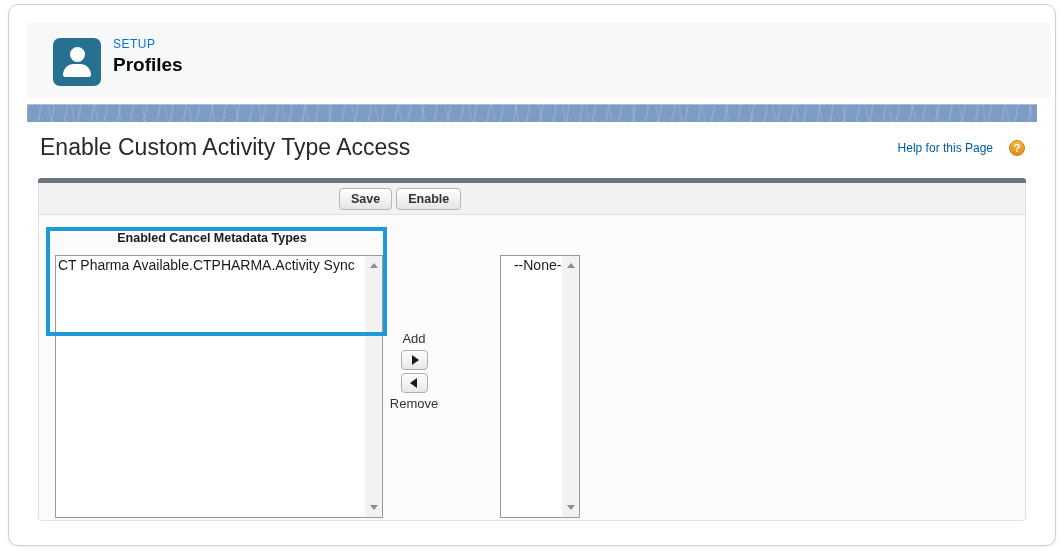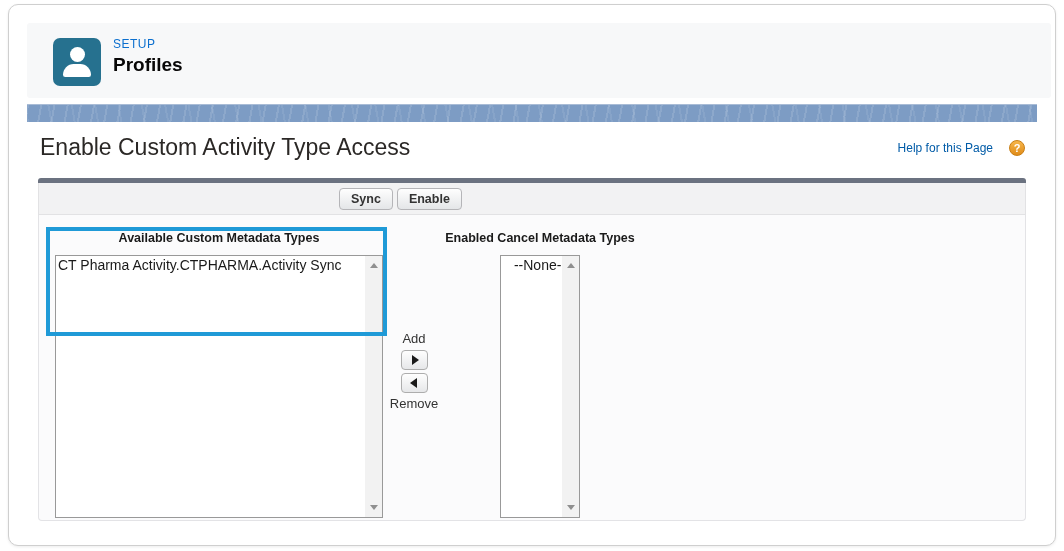--- a/index.html
+++ b/index.html
@@ -108,37 +108,36 @@
       <a href="#">Help for this Page</a>
       <span class="help-icon">?</span>
     </div>
   </div>
 
   <div class="section">
     <div class="section-topbar"></div>
 
     <div class="toolbar">
       <div class="btn-group">
-        <button class="btn">Sync</button>
+        <button class="btn">Save</button>
         <button class="btn">Enable</button>
       </div>
     </div>
 
     <div class="content">
       <div class="cols">
-        <div class="col1 box-label">Available Custom Metadata Types</div>
         <div class="col2"></div>
         <div class="col3 box-label">Enabled Cancel Metadata Types</div>
       </div>
 
       <div class="cols">
 
         <div class="col1">
           <div class="listbox">
-            <div class="list-item">CT Pharma Activity.CTPHARMA.Activity Sync</div>
+            <div class="list-item">CT Pharma Available.CTPHARMA.Activity Sync</div>
             <div class="scrollbar">
               <span class="sb-up"></span>
               <span class="sb-down"></span>
             </div>
           </div>
         </div>
 
         <div class="col2 mover">
           <div class="mover-label">Add</div>
           <button class="arrow-btn">

